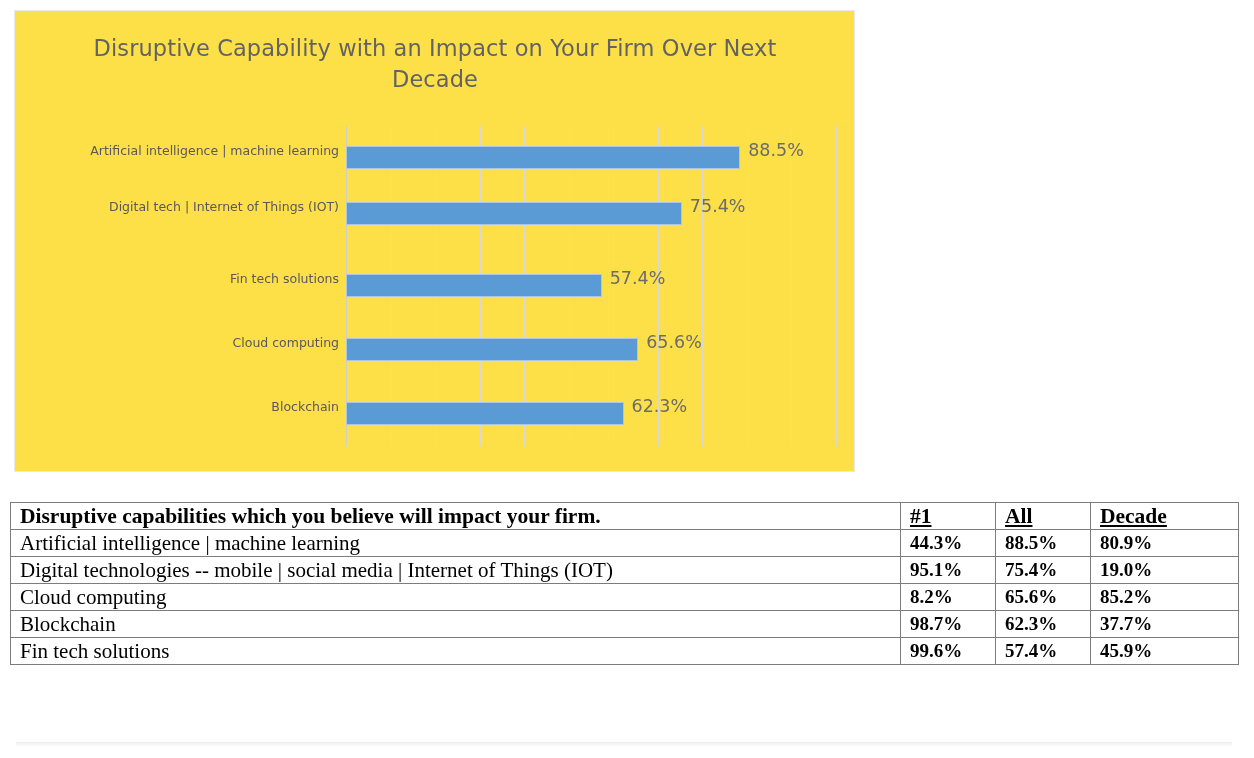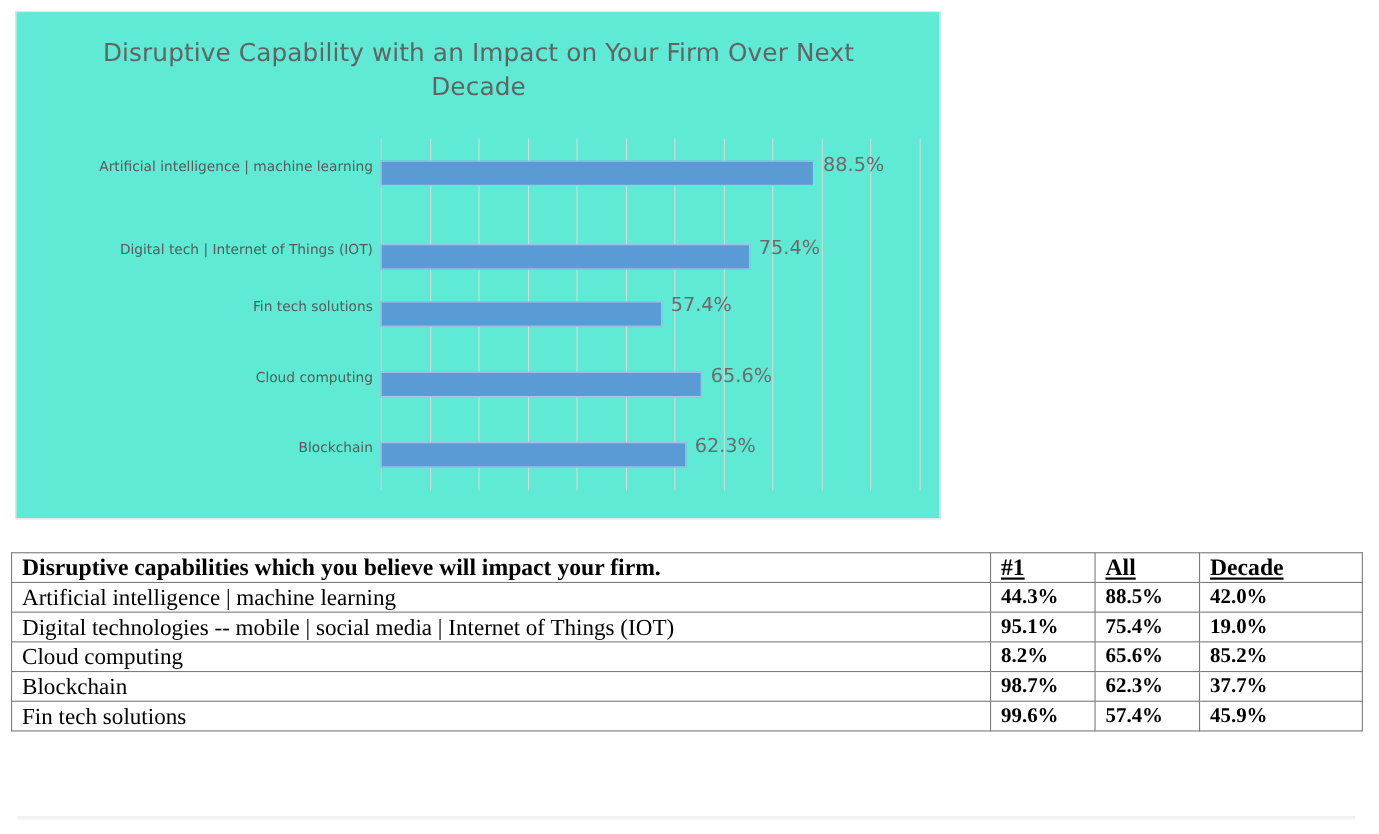--- a/index.html
+++ b/index.html
@@ -9,21 +9,21 @@
     font-family:"Liberation Sans",sans-serif;
     position:relative;
     overflow:hidden;
   }
 
   
   #chart-card{
     position:absolute;
     left:14px; top:10px;
     width:841px; height:462px;
-    background:#5eead4;
+    background:#fde047;
     border:1px solid #e9e9e9;
     box-sizing:border-box;
   }
 
   #chart-title{
     position:absolute;
     left:60px; top:22px;
     width:720px;
     text-align:center;
     font-size:22.5px;
@@ -147,21 +147,21 @@
       <div class="gridline" style="left: 311.818px;"></div>
       <div class="gridline" style="left: 356.364px;"></div>
       <div class="gridline" style="left: 400.909px;"></div>
       <div class="gridline" style="left: 445.455px;"></div>
       <div class="gridline" style="left: 490px;"></div>
       <div class="cat-row" style="top: 0px; height: 64px;">
         <div class="cat-label">Artificial intelligence | machine learning</div>
         <div class="bar" style="width: 394.227px; background: rgb(91, 155, 213);"></div>
         <div class="bar-label" style="left: 402.227px;">88.5%</div>
       </div>
-      <div class="cat-row" style="top: 76px; height: 64px;">
+      <div class="cat-row" style="top: 56px; height: 64px;">
         <div class="cat-label">Digital tech | Internet of Things (IOT)</div>
         <div class="bar" style="width: 335.873px; background: rgb(91, 155, 213);"></div>
         <div class="bar-label" style="left: 343.873px;">75.4%</div>
       </div>
       <div class="cat-row" style="top: 128px; height: 64px;">
         <div class="cat-label">Fin tech solutions</div>
         <div class="bar" style="width: 255.691px; background: rgb(91, 155, 213);"></div>
         <div class="bar-label" style="left: 263.691px;">57.4%</div>
       </div>
       <div class="cat-row" style="top: 192px; height: 64px;">
@@ -200,21 +200,21 @@
         <span>Decade</span>
       </th>
     </tr>
   </thead>
   <tbody id="table-body">
 
   <tr>
         <td>Artificial intelligence | machine learning</td>
         <td class="num">44.3%</td>
         <td class="num">88.5%</td>
-        <td class="num">42.0%</td>
+        <td class="num">80.9%</td>
       </tr>
       <tr>
         <td>Digital technologies -- mobile | social media | Internet of Things (IOT)</td>
         <td class="num">95.1%</td>
         <td class="num">75.4%</td>
         <td class="num">19.0%</td>
       </tr>
       <tr>
         <td>Cloud computing</td>
         <td class="num">8.2%</td>

